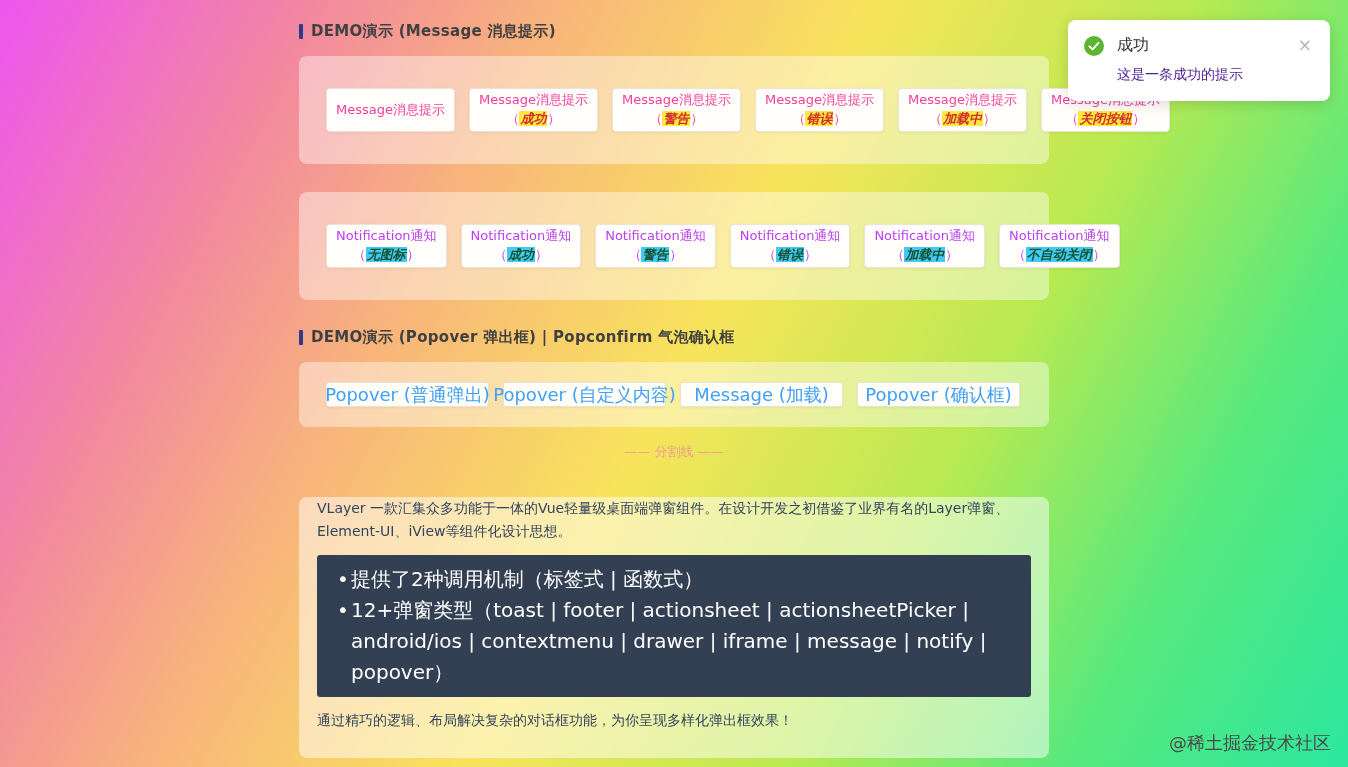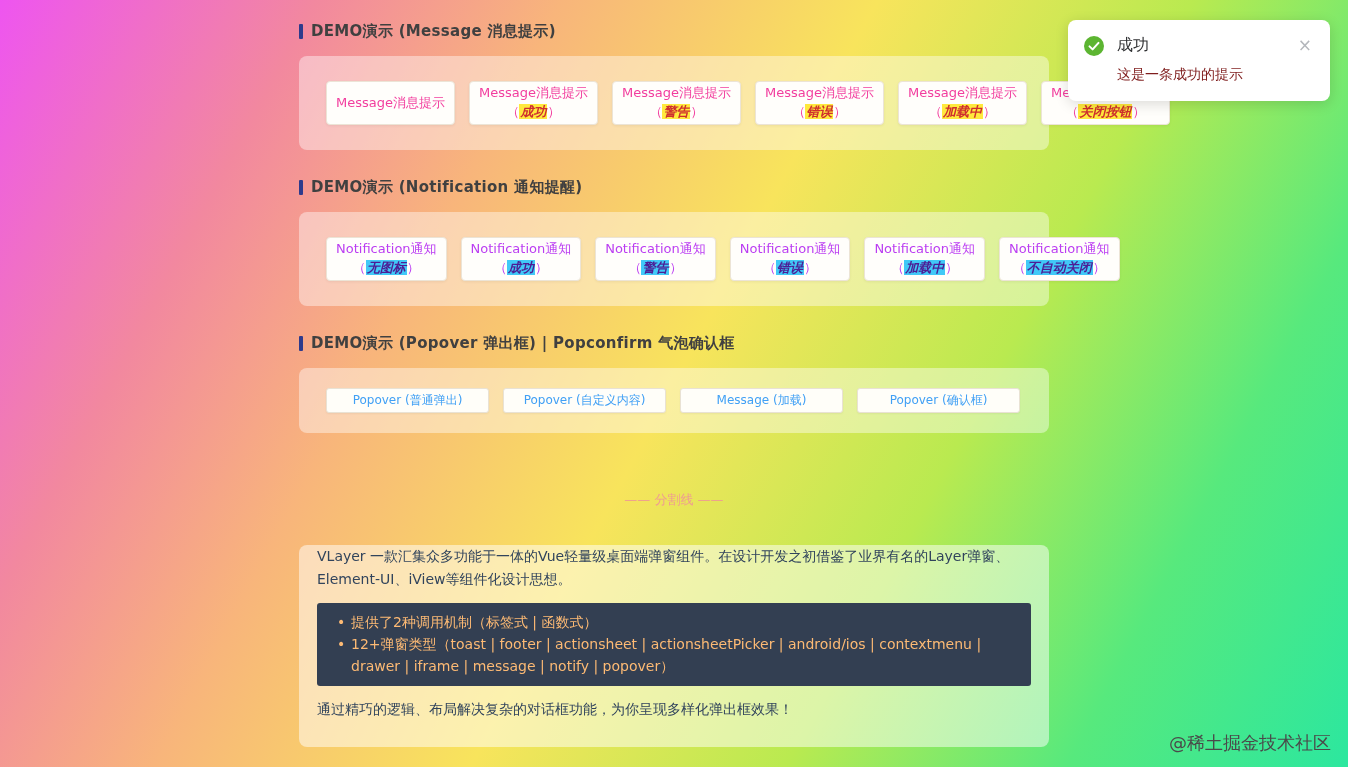--- a/index.html
+++ b/index.html
@@ -15,80 +15,80 @@
   .content { width: 750px; margin: 0 auto; padding-top: 16px; }
 
   .section { margin-top: 28px; }
   .section:first-child { margin-top: 6px; }
   .sec-title { display: flex; align-items: center; font-size: 15px; font-weight: bold; color: #404040; letter-spacing: .3px; }
   .sec-title .bar { width: 4px; height: 15px; background: #2e3a8c; margin-right: 8px; border-radius: 1px; flex: 0 0 auto; }
 
   .btn-panel {
     background: rgba(255,255,255,0.42);
     border-radius: 8px;
-    padding: 25px 27px;
+    padding: 32px 27px;
     display: flex;
     gap: 14px;
     margin-top: 15px;
     align-items: center;
   }
   .demo-btn {
     display: flex; flex-direction: column; align-items: center; justify-content: center;
     height: 44px; padding: 0 9px;
     background: #fffefb;
     border: 1px solid #ece4d6;
     border-radius: 4px;
     font-family: inherit;
     font-size: 13px; line-height: 1.45;
     box-shadow: 0 1px 3px rgba(0,0,0,0.06);
     cursor: pointer;
     white-space: nowrap;
   }
   .t-msg { color: #f23d9e; }
   .t-ntf { color: #bb3df2; }
   .mark-y { background: #ffe93d; color: #cf2e2e; font-style: italic; font-weight: bold; padding: 0 1px; }
-  .mark-c { background: #41c9f7; color: #4c1d95; font-style: italic; font-weight: bold; padding: 0 1px; }
+  .mark-c { background: #41c9f7; color: #14532d; font-style: italic; font-weight: bold; padding: 0 1px; }
 
   .pop-panel { padding: 20px 27px; }
   .pop-btn {
     width: 163px; height: 25px;
     display: flex; align-items: center; justify-content: center;
     background: #fffef9;
     border: 1px solid #e9e2d4;
     border-radius: 3px;
-    color: #41a0f5; font-size: 12px; font-family: inherit;
+    color: #41a0f5; font-size: 18px; font-family: inherit;
     cursor: pointer; white-space: nowrap;
     box-shadow: 0 1px 2px rgba(0,0,0,0.05);
   }
 
-  .divider { text-align: center; color: #ef9b93; font-size: 13px; margin-top: 58px; }
+  .divider { text-align: center; color: #ef9b93; font-size: 13px; margin-top: 16px; }
 
   .about {
     background: rgba(255,255,255,0.5);
     border-radius: 8px;
     margin-top: 36px;
     padding: 0 18px 14px;
     color: #31445c; font-size: 14px;
   }
   .about p { margin: 12px 0; line-height: 1.65; }
   .code-block { background: #333f52; border-radius: 3px; padding: 9px 16px; margin: 10px 0 12px; }
   .code-block ul { list-style: none; }
-  .code-block li { color: #fdba74; font-size: 14px; line-height: 1.55; padding-left: 18px; position: relative; }
+  .code-block li { color: #ffffff; font-size: 20px; line-height: 1.55; padding-left: 18px; position: relative; }
   .code-block li::before { content: "•"; position: absolute; left: 4px; }
 
   .toast {
     position: absolute; top: 20px; right: 18px;
     width: 262px; background: #fff; border-radius: 8px;
     box-shadow: 0 3px 14px rgba(0,0,0,0.14);
     padding: 15px 16px 16px;
   }
   .toast-head { display: flex; align-items: center; }
   .toast-title { font-size: 16px; color: #303133; margin-left: 13px; flex: 1; }
   .toast-close { background: none; border: none; color: #b4b7bc; font-size: 17px; cursor: pointer; line-height: 1; padding: 0 2px; font-family: inherit; }
-  .toast-msg { font-size: 14px; color: #7f1d1d; margin: 9px 0 0 33px; line-height: 1.4; }
+  .toast-msg { font-size: 14px; color: #4c1d95; margin: 9px 0 0 33px; line-height: 1.4; }
 
   .watermark { position: absolute; right: 17px; bottom: 12px; color: #4a4a4a; font-size: 18px; }
 </style>
 </head>
 <body>
 
 <div class="content">
 
   <section class="section">
     <h2 class="sec-title">
@@ -116,24 +116,20 @@
         <span class="l2"><span>（</span><mark class="mark-y">加载中</mark><span>）</span></span>
       </button>
       <button class="demo-btn t-msg">
         <span class="l1">Message消息提示</span>
         <span class="l2"><span>（</span><mark class="mark-y">关闭按钮</mark><span>）</span></span>
       </button>
     </div>
   </section>
 
   <section class="section">
-    <h2 class="sec-title">
-      <span class="bar"></span>
-      <span>DEMO演示 (Notification 通知提醒)</span>
-    </h2>
     <div class="btn-panel">
       <button class="demo-btn t-ntf">
         <span class="l1">Notification通知</span>
         <span class="l2"><span>（</span><mark class="mark-c">无图标</mark><span>）</span></span>
       </button>
       <button class="demo-btn t-ntf">
         <span class="l1">Notification通知</span>
         <span class="l2"><span>（</span><mark class="mark-c">成功</mark><span>）</span></span>
       </button>
       <button class="demo-btn t-ntf">

